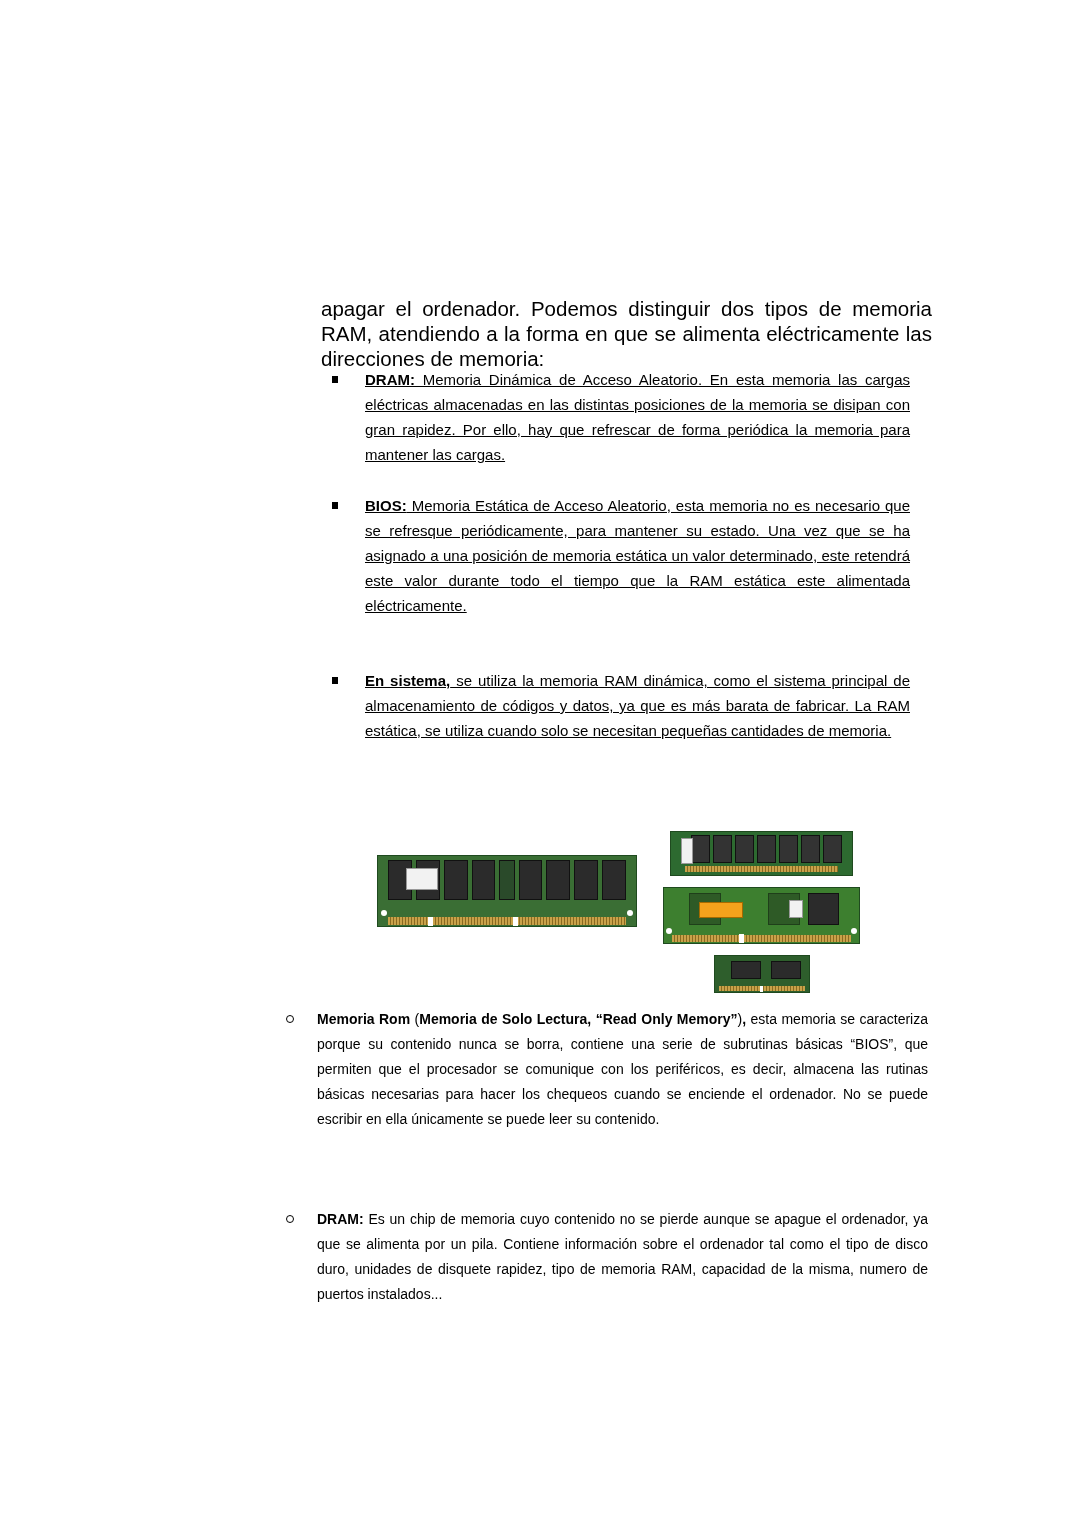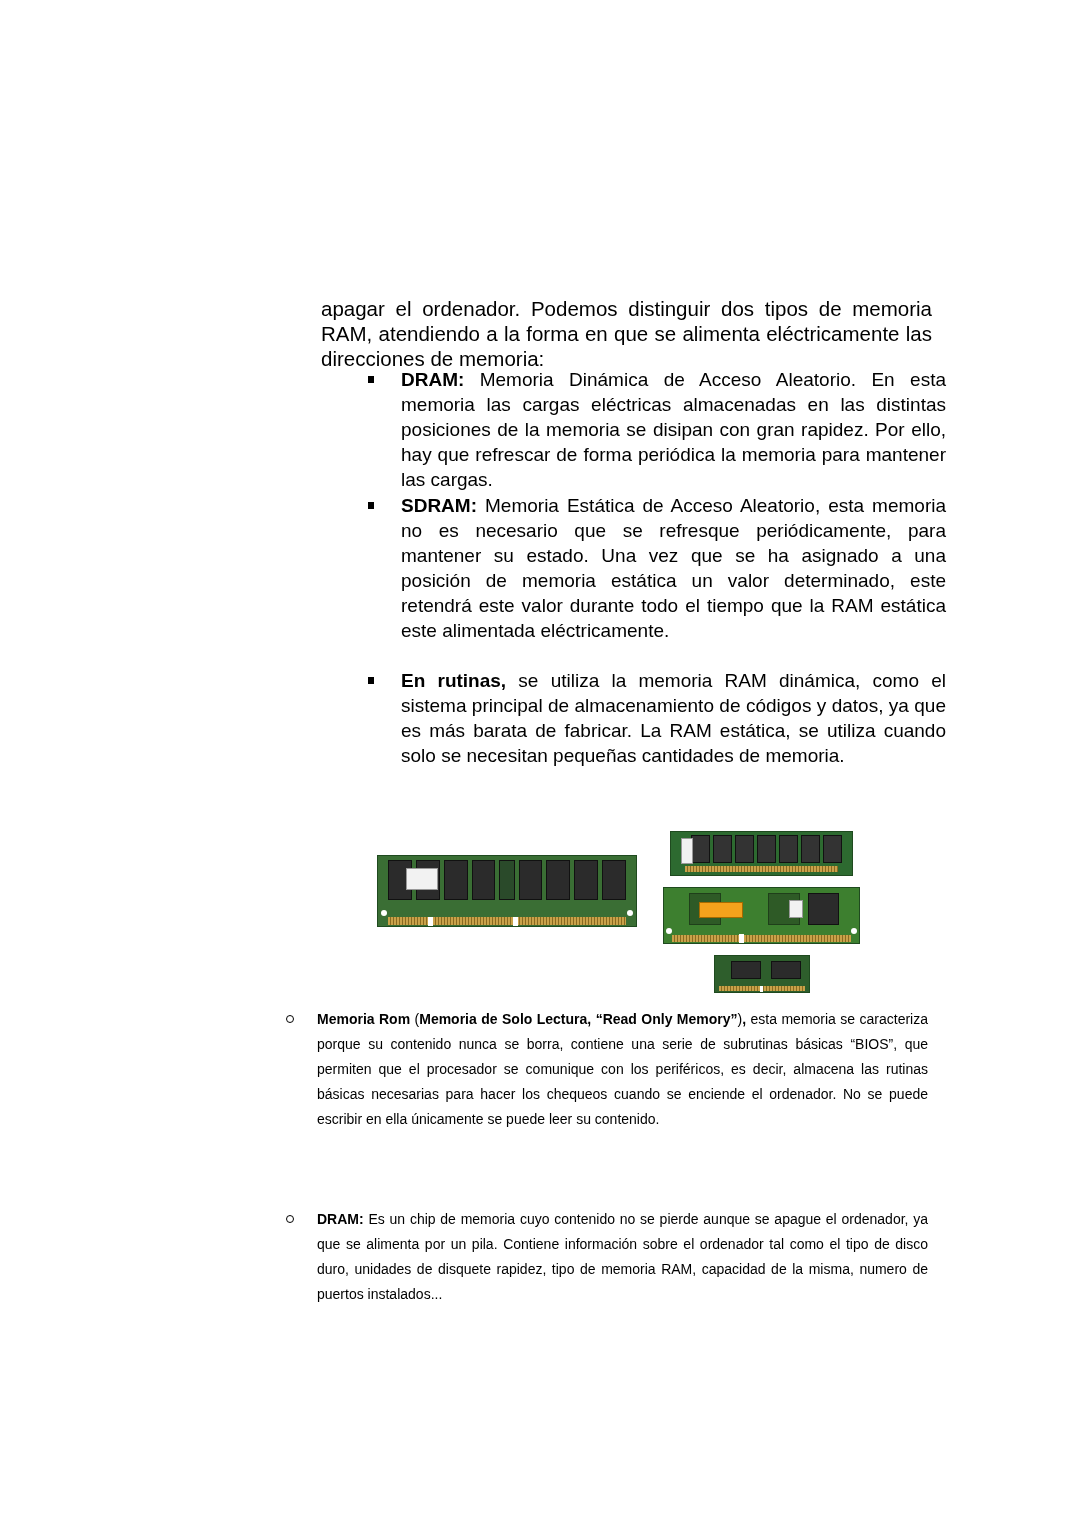--- a/index.html
+++ b/index.html
@@ -28,26 +28,27 @@
       text-align: justify;
       text-align-last: left;
     }
     .intro {
       left: 317px;
       top: 292px;
       width: 611px;
     }
     .sq-item {
       position: absolute;
-      left: 401px;
+      left: 365px;
       width: 545px;
-      font-size: 19px;
+      font-size: 15px;
       line-height: 25px;
       text-align: justify;
       text-align-last: left;
+      text-decoration: underline;
     }
     .sq-bullet {
       position: absolute;
       left: -33px;
       top: 9px;
       width: 6px;
       height: 7px;
       background: #000;
     }
     .circ-item {
@@ -129,26 +130,26 @@
 
   <p class="para intro" style="margin:4px;">apagar el ordenador. Podemos distinguir dos tipos de memoria RAM, atendiendo a la forma en que se alimenta eléctricamente las direcciones de memoria:</p>
 
   <div class="sq-item" style="top:367px;">
     <span class="sq-bullet"></span>
     <b>DRAM:</b><span> Memoria Dinámica de Acceso Aleatorio. En esta memoria las cargas eléctricas almacenadas en las distintas posiciones de la memoria se disipan con gran rapidez. Por ello, hay que refrescar de forma periódica la memoria para mantener las cargas.</span>
   </div>
 
   <div class="sq-item" style="top:493px;">
     <span class="sq-bullet"></span>
-    <b>SDRAM:</b><span> Memoria Estática de Acceso Aleatorio, esta memoria no es necesario que se refresque periódicamente, para mantener su estado. Una vez que se ha asignado a una posición de memoria estática un valor determinado, este retendrá este valor durante todo el tiempo que la RAM estática este alimentada eléctricamente.</span>
+    <b>BIOS:</b><span> Memoria Estática de Acceso Aleatorio, esta memoria no es necesario que se refresque periódicamente, para mantener su estado. Una vez que se ha asignado a una posición de memoria estática un valor determinado, este retendrá este valor durante todo el tiempo que la RAM estática este alimentada eléctricamente.</span>
   </div>
 
   <div class="sq-item" style="top:668px;">
     <span class="sq-bullet"></span>
-    <b>En rutinas,</b><span> se utiliza la memoria RAM dinámica, como el sistema principal de almacenamiento de códigos y datos, ya que es más barata de fabricar. La RAM estática, se utiliza cuando solo se necesitan pequeñas cantidades de memoria.</span>
+    <b>En sistema,</b><span> se utiliza la memoria RAM dinámica, como el sistema principal de almacenamiento de códigos y datos, ya que es más barata de fabricar. La RAM estática, se utiliza cuando solo se necesitan pequeñas cantidades de memoria.</span>
   </div>
 
   <div>
 
     <div class="ram" style="left:377px; top:855px; width:260px; height:72px; background:#3a6e34;">
       <div class="chips" style="left:10px; right:10px; top:4px; height:40px;">
         <div class="chip"></div>
           <div class="chip"></div>
           <div class="chip"></div>
           <div class="chip"></div>

